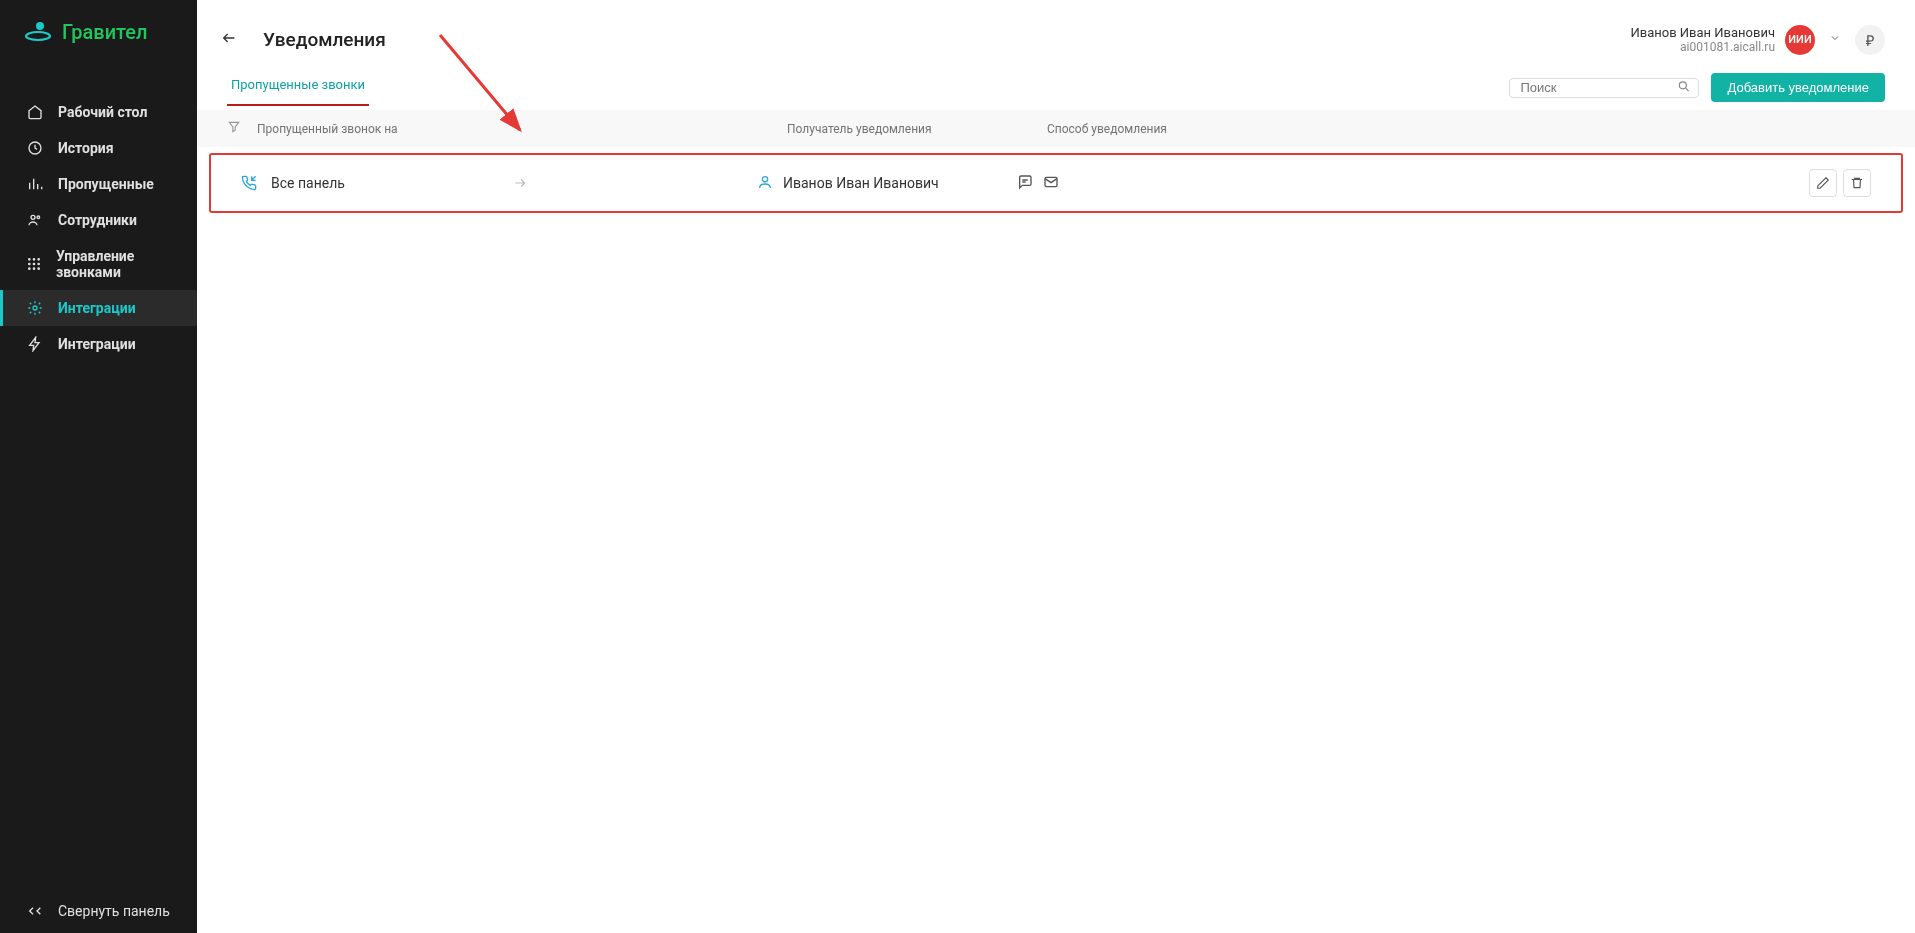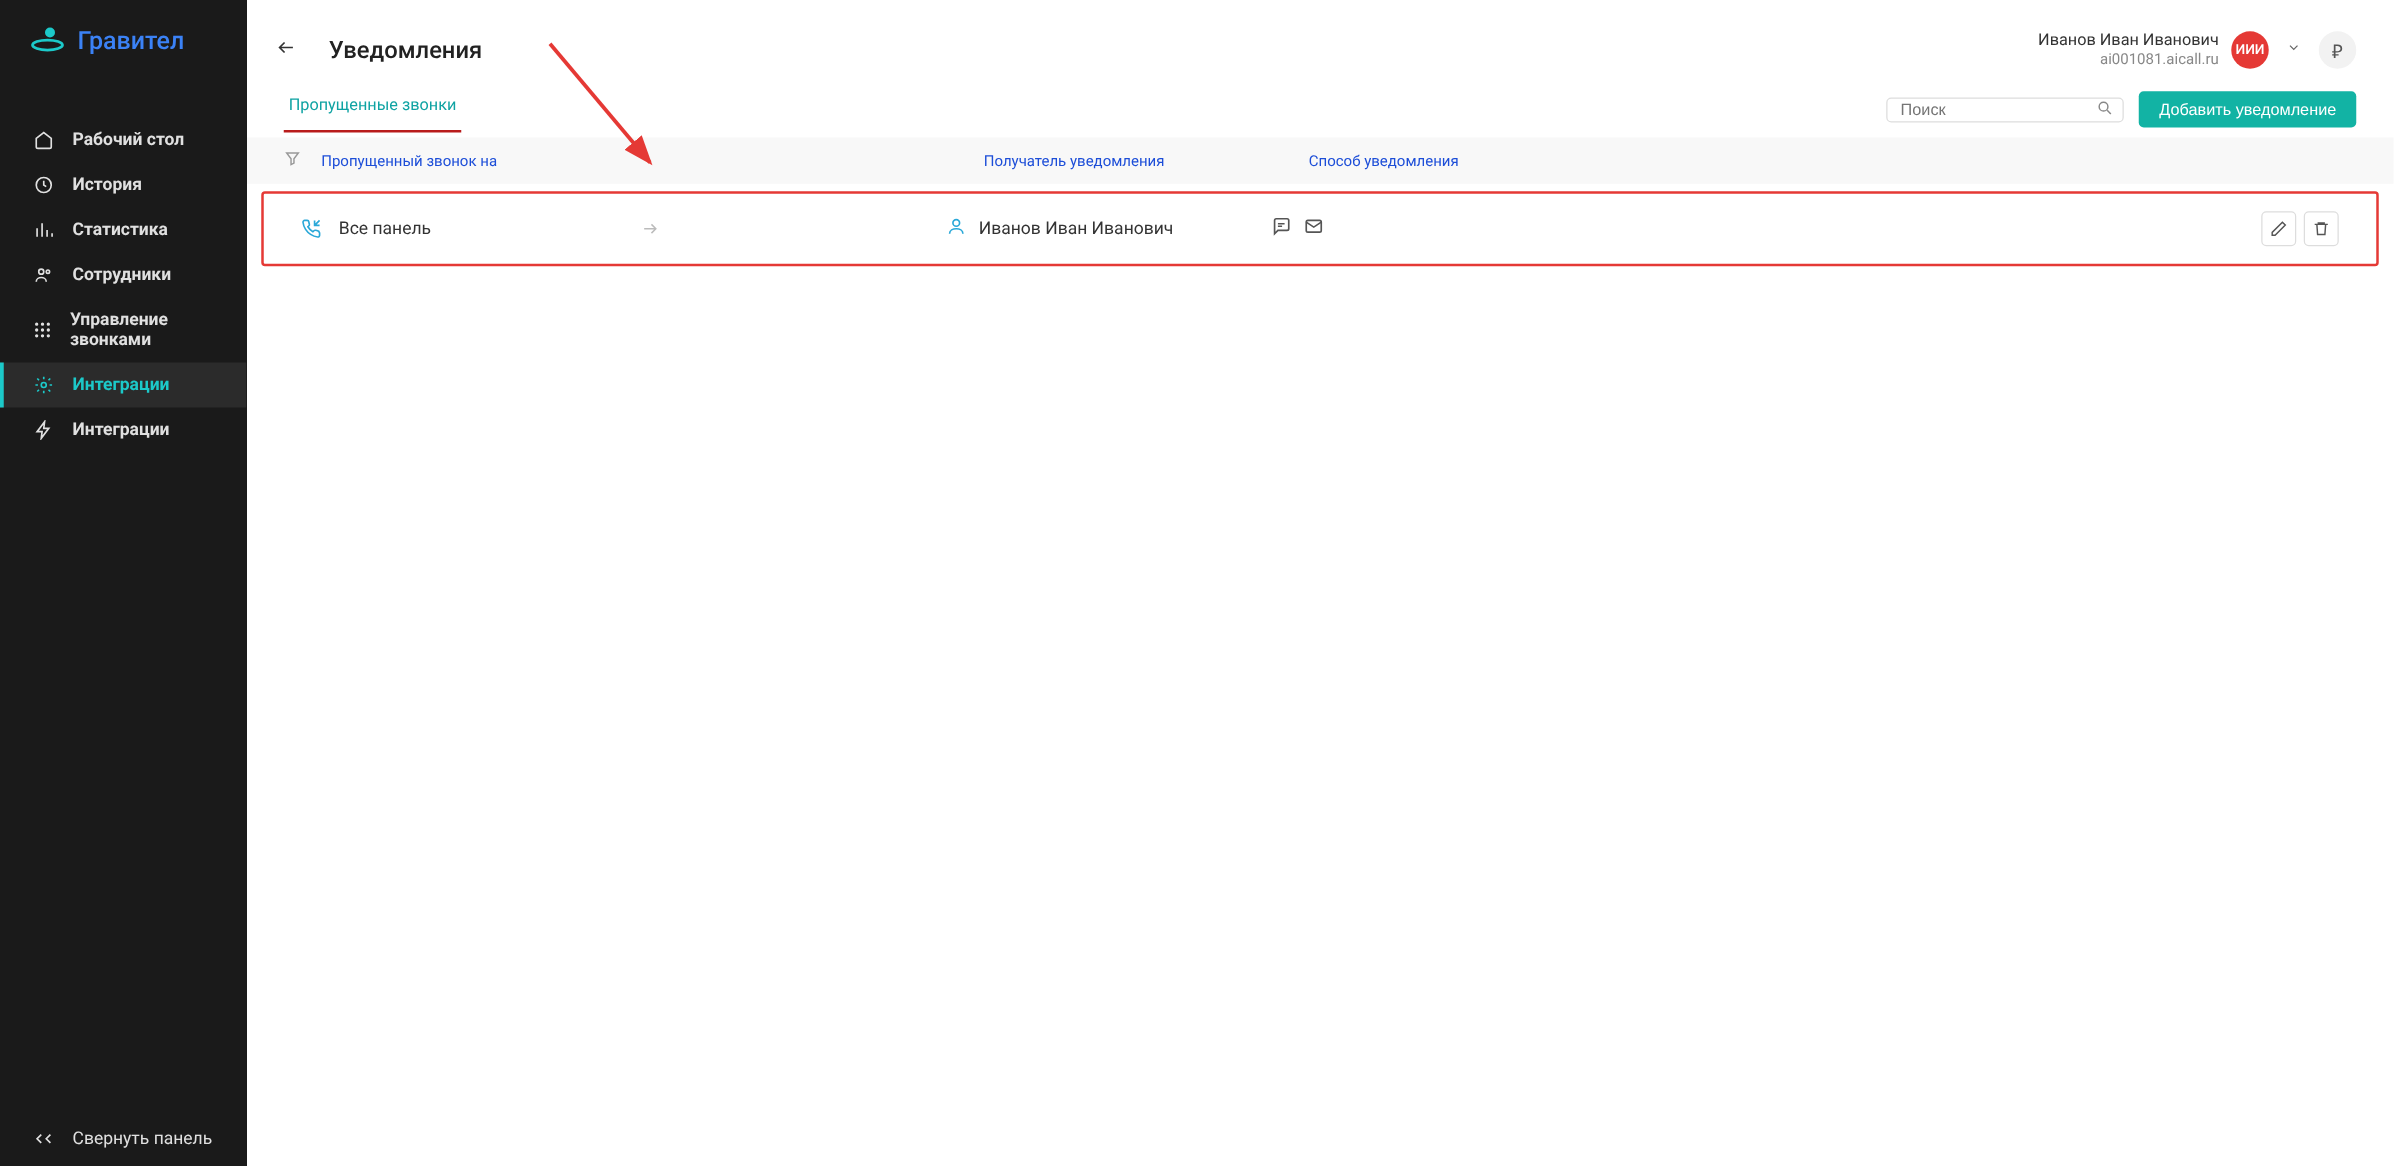--- a/index.html
+++ b/index.html
@@ -25,21 +25,21 @@
   flex-direction: column;
 }
 .sidebar-logo {
   display: flex;
   align-items: center;
   padding: 20px 24px;
   gap: 10px;
 }
 .logo-icon svg { display: block; }
 .logo-text {
-  color: #3b82f6;
+  color: #22c55e;
   font-size: 20px;
   font-weight: 500;
 }
 .sidebar-nav {
   margin-top: 30px;
   flex: 1;
   font-weight: bold;
 }
 .nav-item {
   display: flex;
@@ -178,21 +178,21 @@
   cursor: pointer;
 }
 
 
 .table-hdr {
   display: flex;
   align-items: center;
   padding: 10px 30px;
   background: #f8f8f8;
   font-size: 12px;
-  color: #1d4ed8;
+  color: #737373;
   margin-top: 4px;
 }
 .col-filter { width: 30px; }
 .col-missed { width: 530px; }
 .col-recipient { width: 260px; }
 .col-method { flex: 1; }
 
 
 .row {
   display: flex;
@@ -259,21 +259,21 @@
           </svg>
       </span>
       <span>История</span>
     </div>
     <div class="nav-item">
       <span class="nav-icon">
         <svg width="16" height="16" viewBox="0 0 24 24" fill="none" stroke-width="2">
             <path d="M4 20V10M10 20V4M16 20v-8M22 20v-4"></path>
           </svg>
       </span>
-      <span>Статистика</span>
+      <span>Пропущенные</span>
     </div>
     <div class="nav-item">
       <span class="nav-icon">
         <svg width="16" height="16" viewBox="0 0 24 24" fill="none" stroke-width="2">
             <circle cx="9" cy="8" r="3"></circle>
             <path d="M3 20c0-3 3-5 6-5s6 2 6 5"></path>
             <circle cx="17" cy="8" r="2"></circle>
           </svg>
       </span>
       <span>Сотрудники</span>

